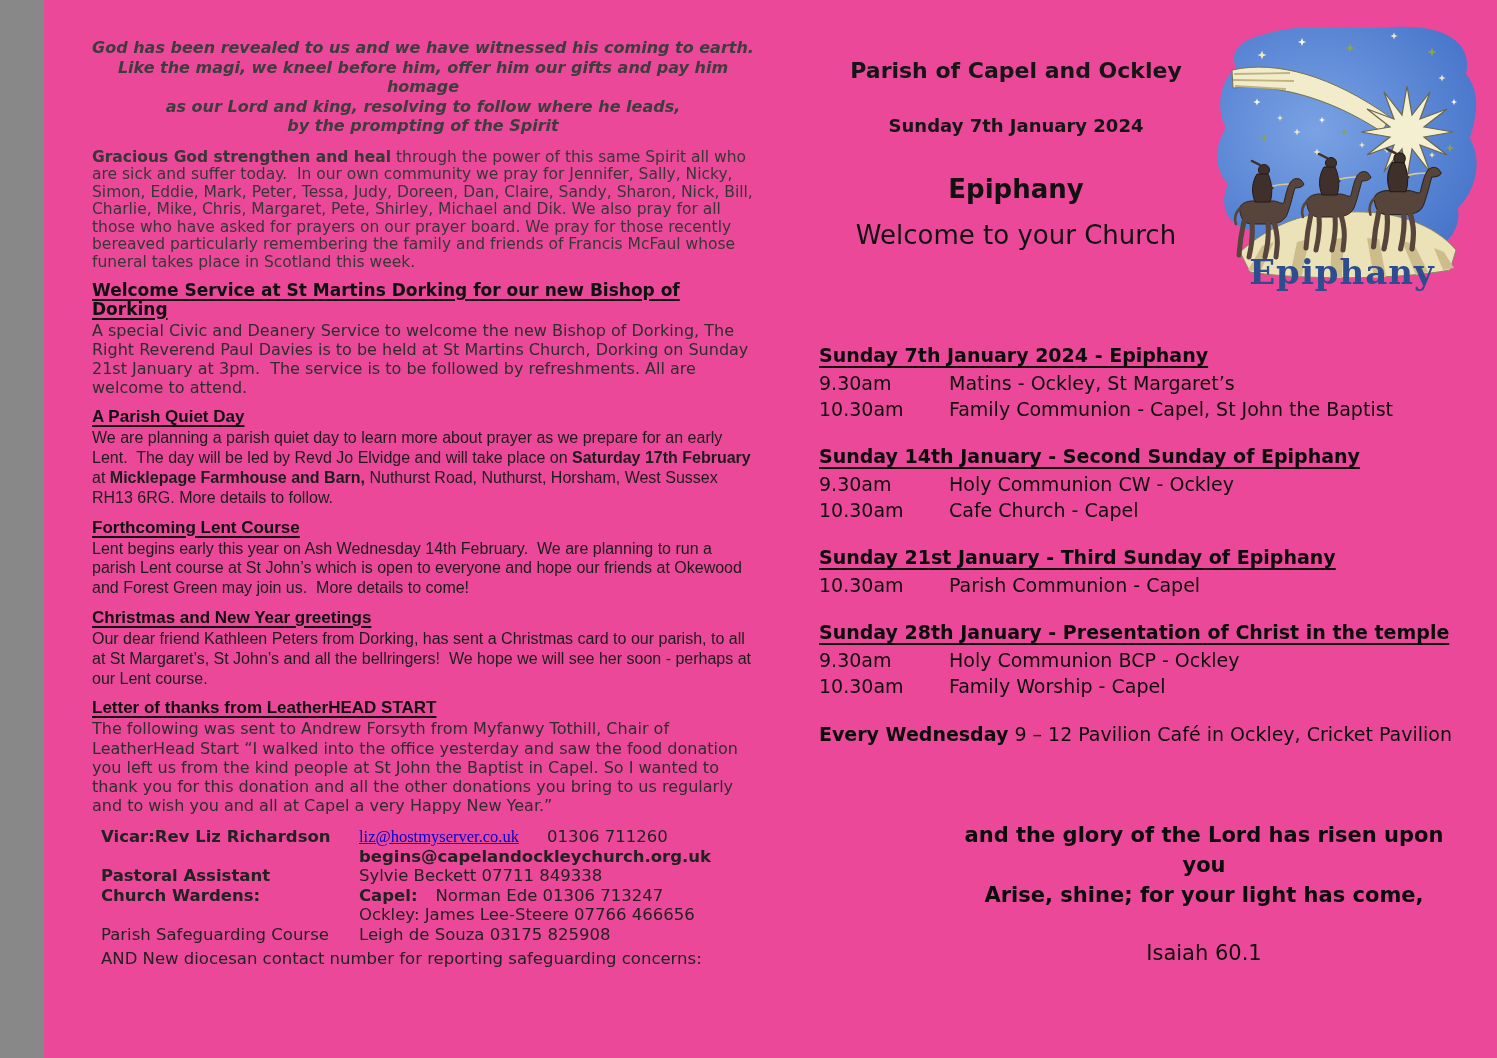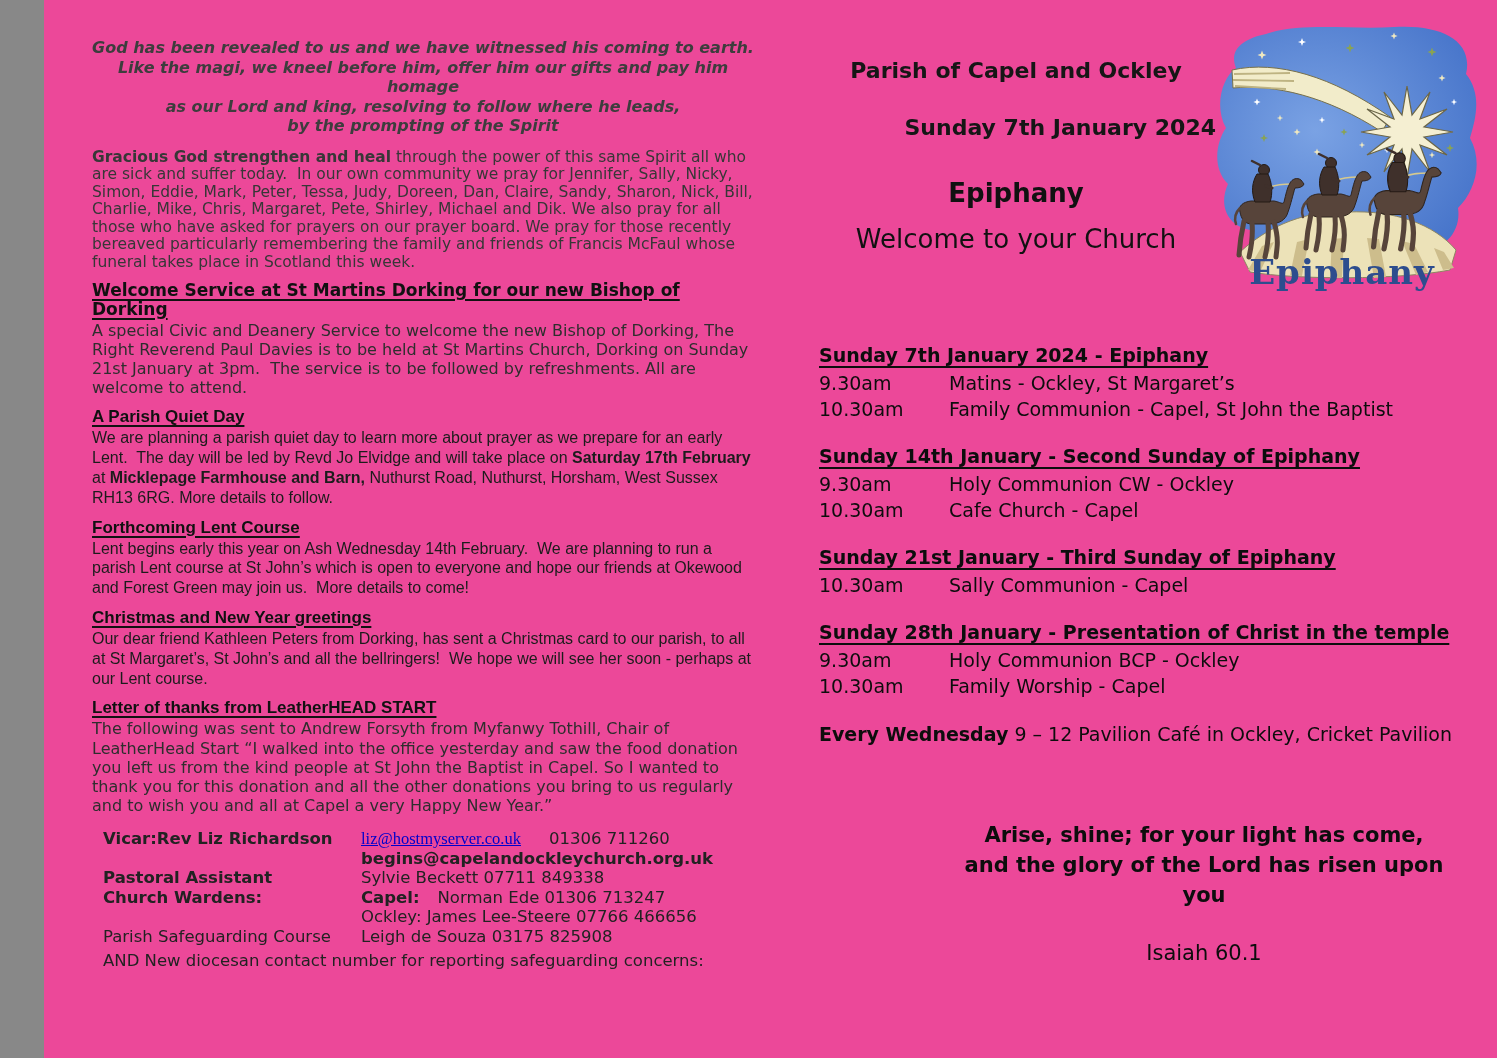--- a/index.html
+++ b/index.html
@@ -27,40 +27,40 @@
     font-size:17px; font-weight:bold; color:#111;
     text-decoration:underline; text-underline-offset:3px; text-decoration-thickness:1.5px;
     line-height:19px; margin-bottom:2px;
   }
   .sec p { font-size:16px; line-height:19.8px; color:#1c1c1c; }
   .sec.round-body p { color:#2e2e2e; line-height:19.2px; }
 
   
   .contact-box {
     position:absolute; left:45px; top:814px; width:662px; height:207px;
-    border:6px solid #ec4899; padding:9px 8px 6px 8px;
+    border:4px solid #ec4899; padding:9px 8px 6px 8px;
     font-size:16.5px; line-height:19.6px; color:#222;
   }
   .c-row { display:flex; }
   .c-label { width:258px; flex:0 0 258px; }
   .c-val { flex:1; }
   .c-val .gap { margin-left:28px; }
   .c-val .gap-sm { margin-left:18px; }
   .c-val .indent { margin-left:70px; }
   a.link {
     font-family:"Liberation Serif", serif; color:#0000cc;
     text-decoration:underline; font-size:16.5px;
   }
   .c-note { margin-top:4px; }
   .c-note2 { text-align:center; margin-top:0; }
 
   
   .r-header { position:absolute; left:772px; top:58px; width:400px; text-align:center; }
   .r-parish { font-size:22px; font-weight:bold; color:#161616; }
-  .r-date   { font-size:22px; font-weight:bold; color:#161616; margin-top:32px;text-align:right; }
+  .r-date   { font-size:18px; font-weight:bold; color:#161616; margin-top:32px; }
   .r-feast  { font-size:26px; font-weight:bold; color:#111; margin-top:38px; }
   .r-welcome{ font-size:26px; color:#111; margin-top:16px; }
 
   .illustration { position:absolute; left:1158px; top:20px; }
 
   .schedule { position:absolute; left:775px; top:342px; width:712px; }
   .sch-sec { margin-bottom:21px; }
   .sch-sec h3 {
     font-size:19px; font-weight:bold; color:#0d0d0d;
     text-decoration:underline; text-underline-offset:4px; text-decoration-thickness:2px;
@@ -237,36 +237,36 @@
         </div>
         <div class="sch-row">
           <div class="sch-time">10.30am</div>
           <div class="sch-event">Cafe Church - Capel</div>
         </div>
       </div>
       <div class="sch-sec">
         <h3>Sunday 21st January - Third Sunday of Epiphany</h3>
         <div class="sch-row">
           <div class="sch-time">10.30am</div>
-          <div class="sch-event">Sally Communion - Capel</div>
+          <div class="sch-event">Parish Communion - Capel</div>
         </div>
       </div>
       <div class="sch-sec">
         <h3>Sunday 28th January - Presentation of Christ in the temple</h3>
         <div class="sch-row">
           <div class="sch-time">9.30am</div>
           <div class="sch-event">Holy Communion BCP - Ockley</div>
         </div>
         <div class="sch-row">
           <div class="sch-time">10.30am</div>
           <div class="sch-event">Family Worship - Capel</div>
         </div>
       </div>
       <div class="weekly"><span class="b">Every Wednesday</span><span> 9 – 12 Pavilion Café in Ockley, Cricket Pavilion</span></div>
     </div>
 
   <div class="verse" id="verse">
+      <div class="v-line">and the glory of the Lord has risen upon you</div>
       <div class="v-line">Arise, shine; for your light has come,</div>
-      <div class="v-line">and the glory of the Lord has risen upon you</div>
       <div class="v-attr">Isaiah 60.1</div>
     </div>
 
 </div>
 
 </body></html>

